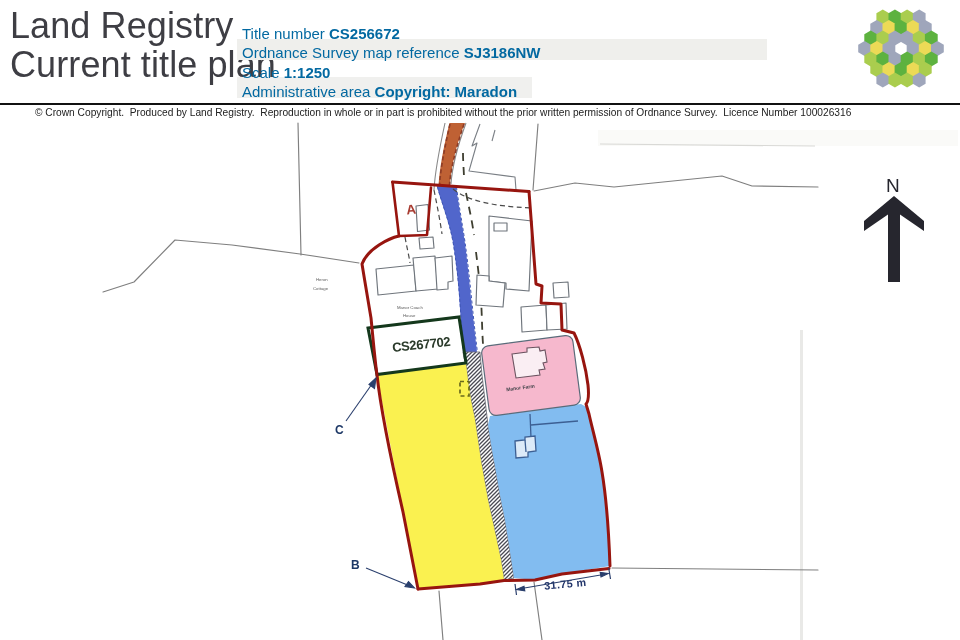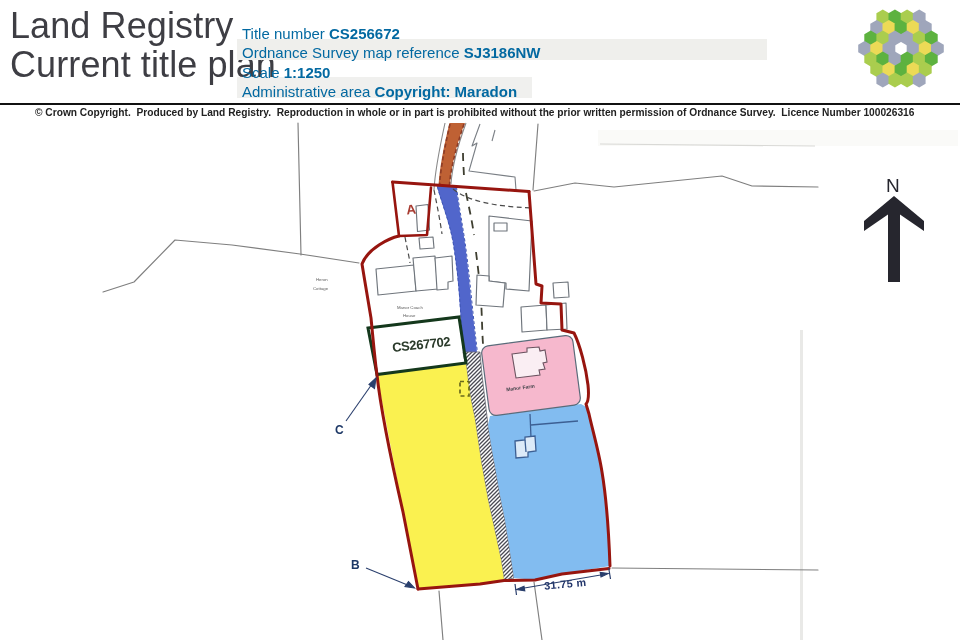--- a/index.html
+++ b/index.html
@@ -9,21 +9,21 @@
 <div class="abs" style="left:10px;top:6px;font-size:36px;line-height:39px;color:#3e3e44;letter-spacing:0.1px">Land Registry<br>Current title plan</div>
 <div class="abs" style="left:237px;top:39px;width:530px;height:21px;background:#efefec"></div>
 <div class="abs" style="left:237px;top:77px;width:295px;height:21px;background:#f0f0ee"></div>
 <div class="abs" style="left:242px;top:24px;font-size:15px;line-height:19.3px;color:#0369a1">
 Title number <b>CS256672</b><br>
 Ordnance Survey map reference <b>SJ3186NW</b><br>
 Scale <b>1:1250</b><br>
 Administrative area <b>Copyright: Maradon</b>
 </div>
 <div class="abs" style="left:0;top:103px;width:960px;height:2px;background:#111"></div>
-<div class="abs" style="left:35px;top:107px;white-space:nowrap;font-size:10.2px;font-weight:bold;color:#222">© Crown Copyright.&nbsp; Produced by Land Registry.&nbsp; Reproduction in whole or in part is prohibited without the prior written permission of Ordnance Survey.&nbsp; Licence Number 100026316</div>
+<div class="abs" style="left:35px;top:107px;white-space:nowrap;font-size:10.2px;font-weight:normal;color:#222">© Crown Copyright.&nbsp; Produced by Land Registry.&nbsp; Reproduction in whole or in part is prohibited without the prior written permission of Ordnance Survey.&nbsp; Licence Number 100026316</div>
 <svg class="abs" style="left:0;top:0" width="960" height="640" viewBox="0 0 960 640">
 <filter id="lb" x="-10%" y="-10%" width="120%" height="120%">
       <feGaussianBlur stdDeviation="0.7"></feGaussianBlur>
     </filter>
     <g opacity="0.95" filter="url(#lb)">
       <polygon points="889.2,13.3 889.2,20.7 882.8,24.4 876.4,20.7 876.4,13.3 882.8,9.6" fill="#a6cb45"></polygon>
 <polygon points="901.3,13.3 901.3,20.7 894.9,24.4 888.5,20.7 888.5,13.3 894.9,9.6" fill="#54ae35"></polygon>
 <polygon points="913.5,13.3 913.5,20.7 907.1,24.4 900.7,20.7 900.7,13.3 907.1,9.6" fill="#a6cb45"></polygon>
 <polygon points="925.6,13.3 925.6,20.7 919.2,24.4 912.8,20.7 912.8,13.3 919.2,9.6" fill="#9aa2b8"></polygon>
 <polygon points="883.2,23.8 883.2,31.2 876.8,34.9 870.3,31.2 870.3,23.8 876.8,20.1" fill="#9aa2b8"></polygon>

